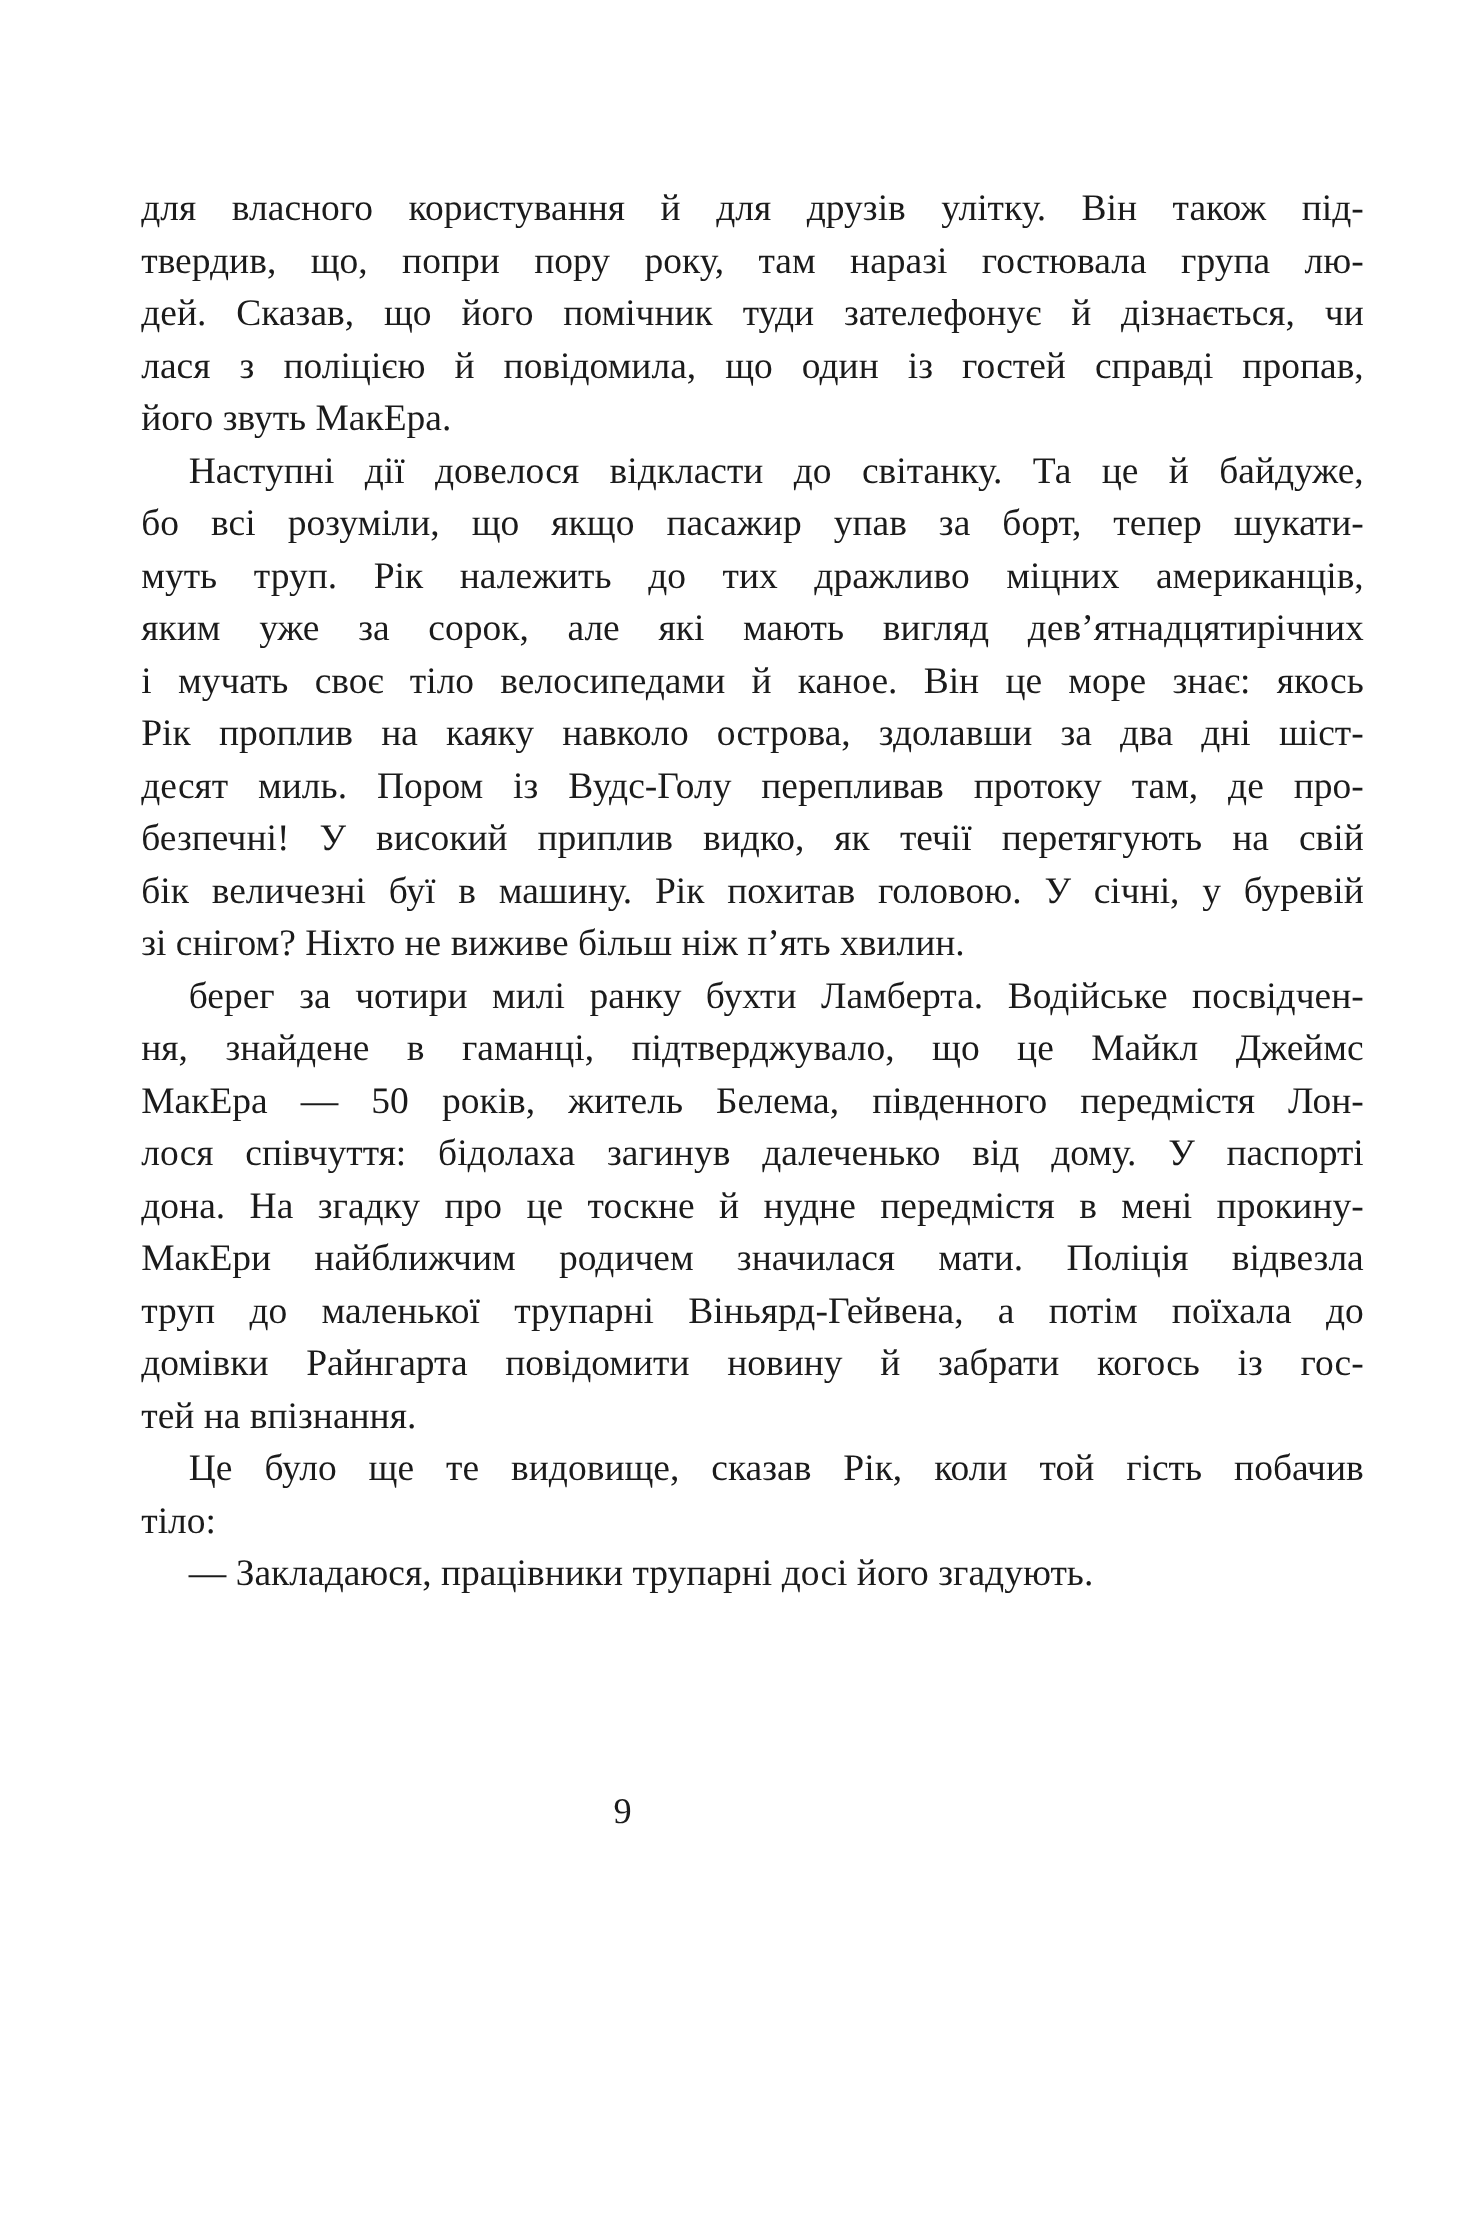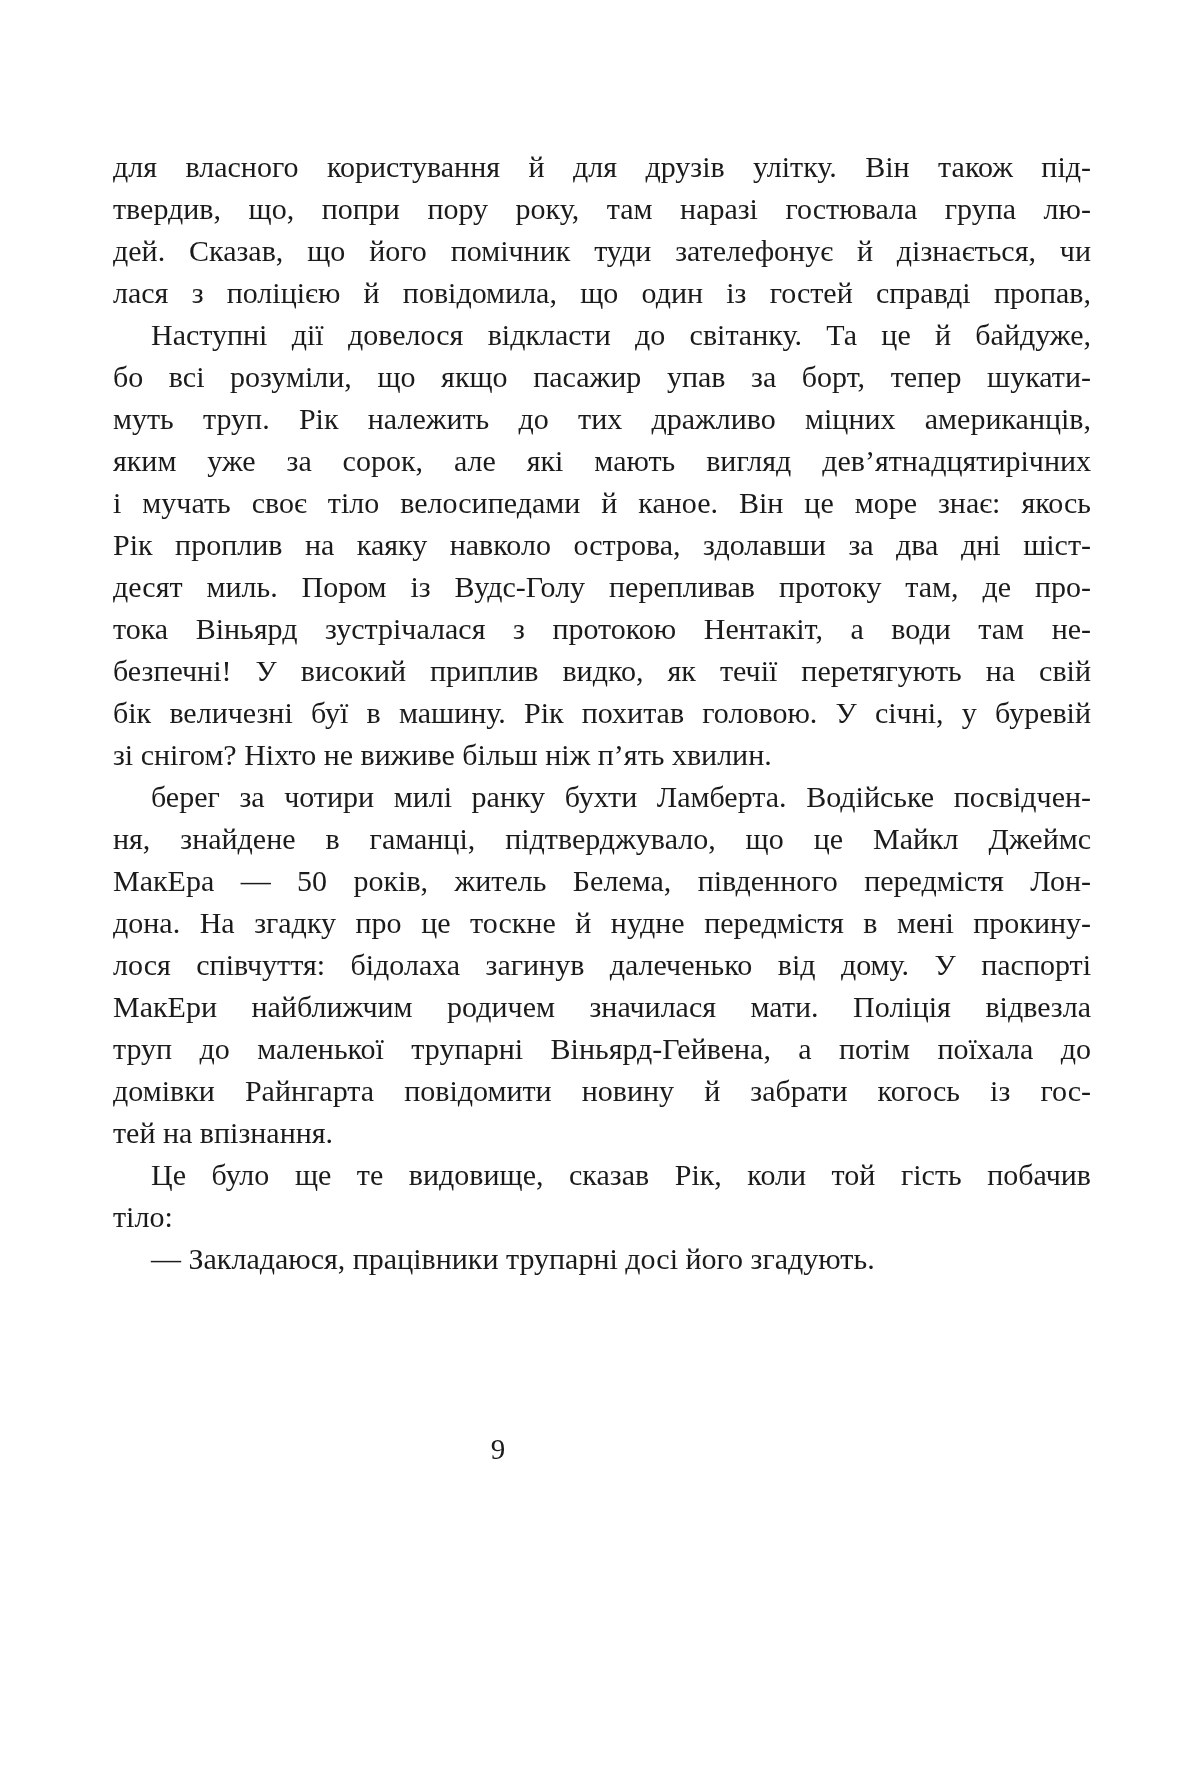--- a/index.html
+++ b/index.html
@@ -54,40 +54,40 @@
 </head>
 <body>
 
 <div class="page">
   <div class="text-block" id="text-block">
       <div class="para">
         <div class="line">для власного користування й для друзів улітку. Він також під-</div>
         <div class="line">твердив, що, попри пору року, там наразі гостювала група лю-</div>
         <div class="line">дей. Сказав, що його помічник туди зателефонує й дізнається, чи</div>
         <div class="line">лася з поліцією й повідомила, що один із гостей справді пропав,</div>
+        <div class="line last">його звуть МакЕра.</div>
       </div>
       <div class="para indent">
         <div class="line">Наступні дії довелося відкласти до світанку. Та це й байдуже,</div>
         <div class="line">бо всі розуміли, що якщо пасажир упав за борт, тепер шукати-</div>
         <div class="line">муть труп. Рік належить до тих дражливо міцних американців,</div>
         <div class="line">яким уже за сорок, але які мають вигляд дев’ятнадцятирічних</div>
         <div class="line">і мучать своє тіло велосипедами й каное. Він це море знає: якось</div>
         <div class="line">Рік проплив на каяку навколо острова, здолавши за два дні шіст-</div>
         <div class="line">десят миль. Пором із Вудс-Голу перепливав протоку там, де про-</div>
-        <div class="line">тока Віньярд зустрічалася з протокою Нентакіт, а води там не-</div>
         <div class="line">безпечні! У високий приплив видко, як течії перетягують на свій</div>
         <div class="line">бік величезні буї в машину. Рік похитав головою. У січні, у буревій</div>
         <div class="line last">зі снігом? Ніхто не виживе більш ніж п’ять хвилин.</div>
       </div>
       <div class="para indent">
         <div class="line">берег за чотири милі ранку бухти Ламберта. Водійське посвідчен-</div>
         <div class="line">ня, знайдене в гаманці, підтверджувало, що це Майкл Джеймс</div>
         <div class="line">МакЕра — 50 років, житель Белема, південного передмістя Лон-</div>
+        <div class="line">лося співчуття: бідолаха загинув далеченько від дому. У паспорті</div>
         <div class="line">дона. На згадку про це тоскне й нудне передмістя в мені прокину-</div>
-        <div class="line">лося співчуття: бідолаха загинув далеченько від дому. У паспорті</div>
         <div class="line">МакЕри найближчим родичем значилася мати. Поліція відвезла</div>
         <div class="line">труп до маленької трупарні Віньярд-Гейвена, а потім поїхала до</div>
         <div class="line">домівки Райнгарта повідомити новину й забрати когось із гос-</div>
         <div class="line last">тей на впізнання.</div>
       </div>
       <div class="para indent">
         <div class="line">Це було ще те видовище, сказав Рік, коли той гість побачив</div>
         <div class="line last">тіло:</div>
       </div>
       <div class="para indent">

